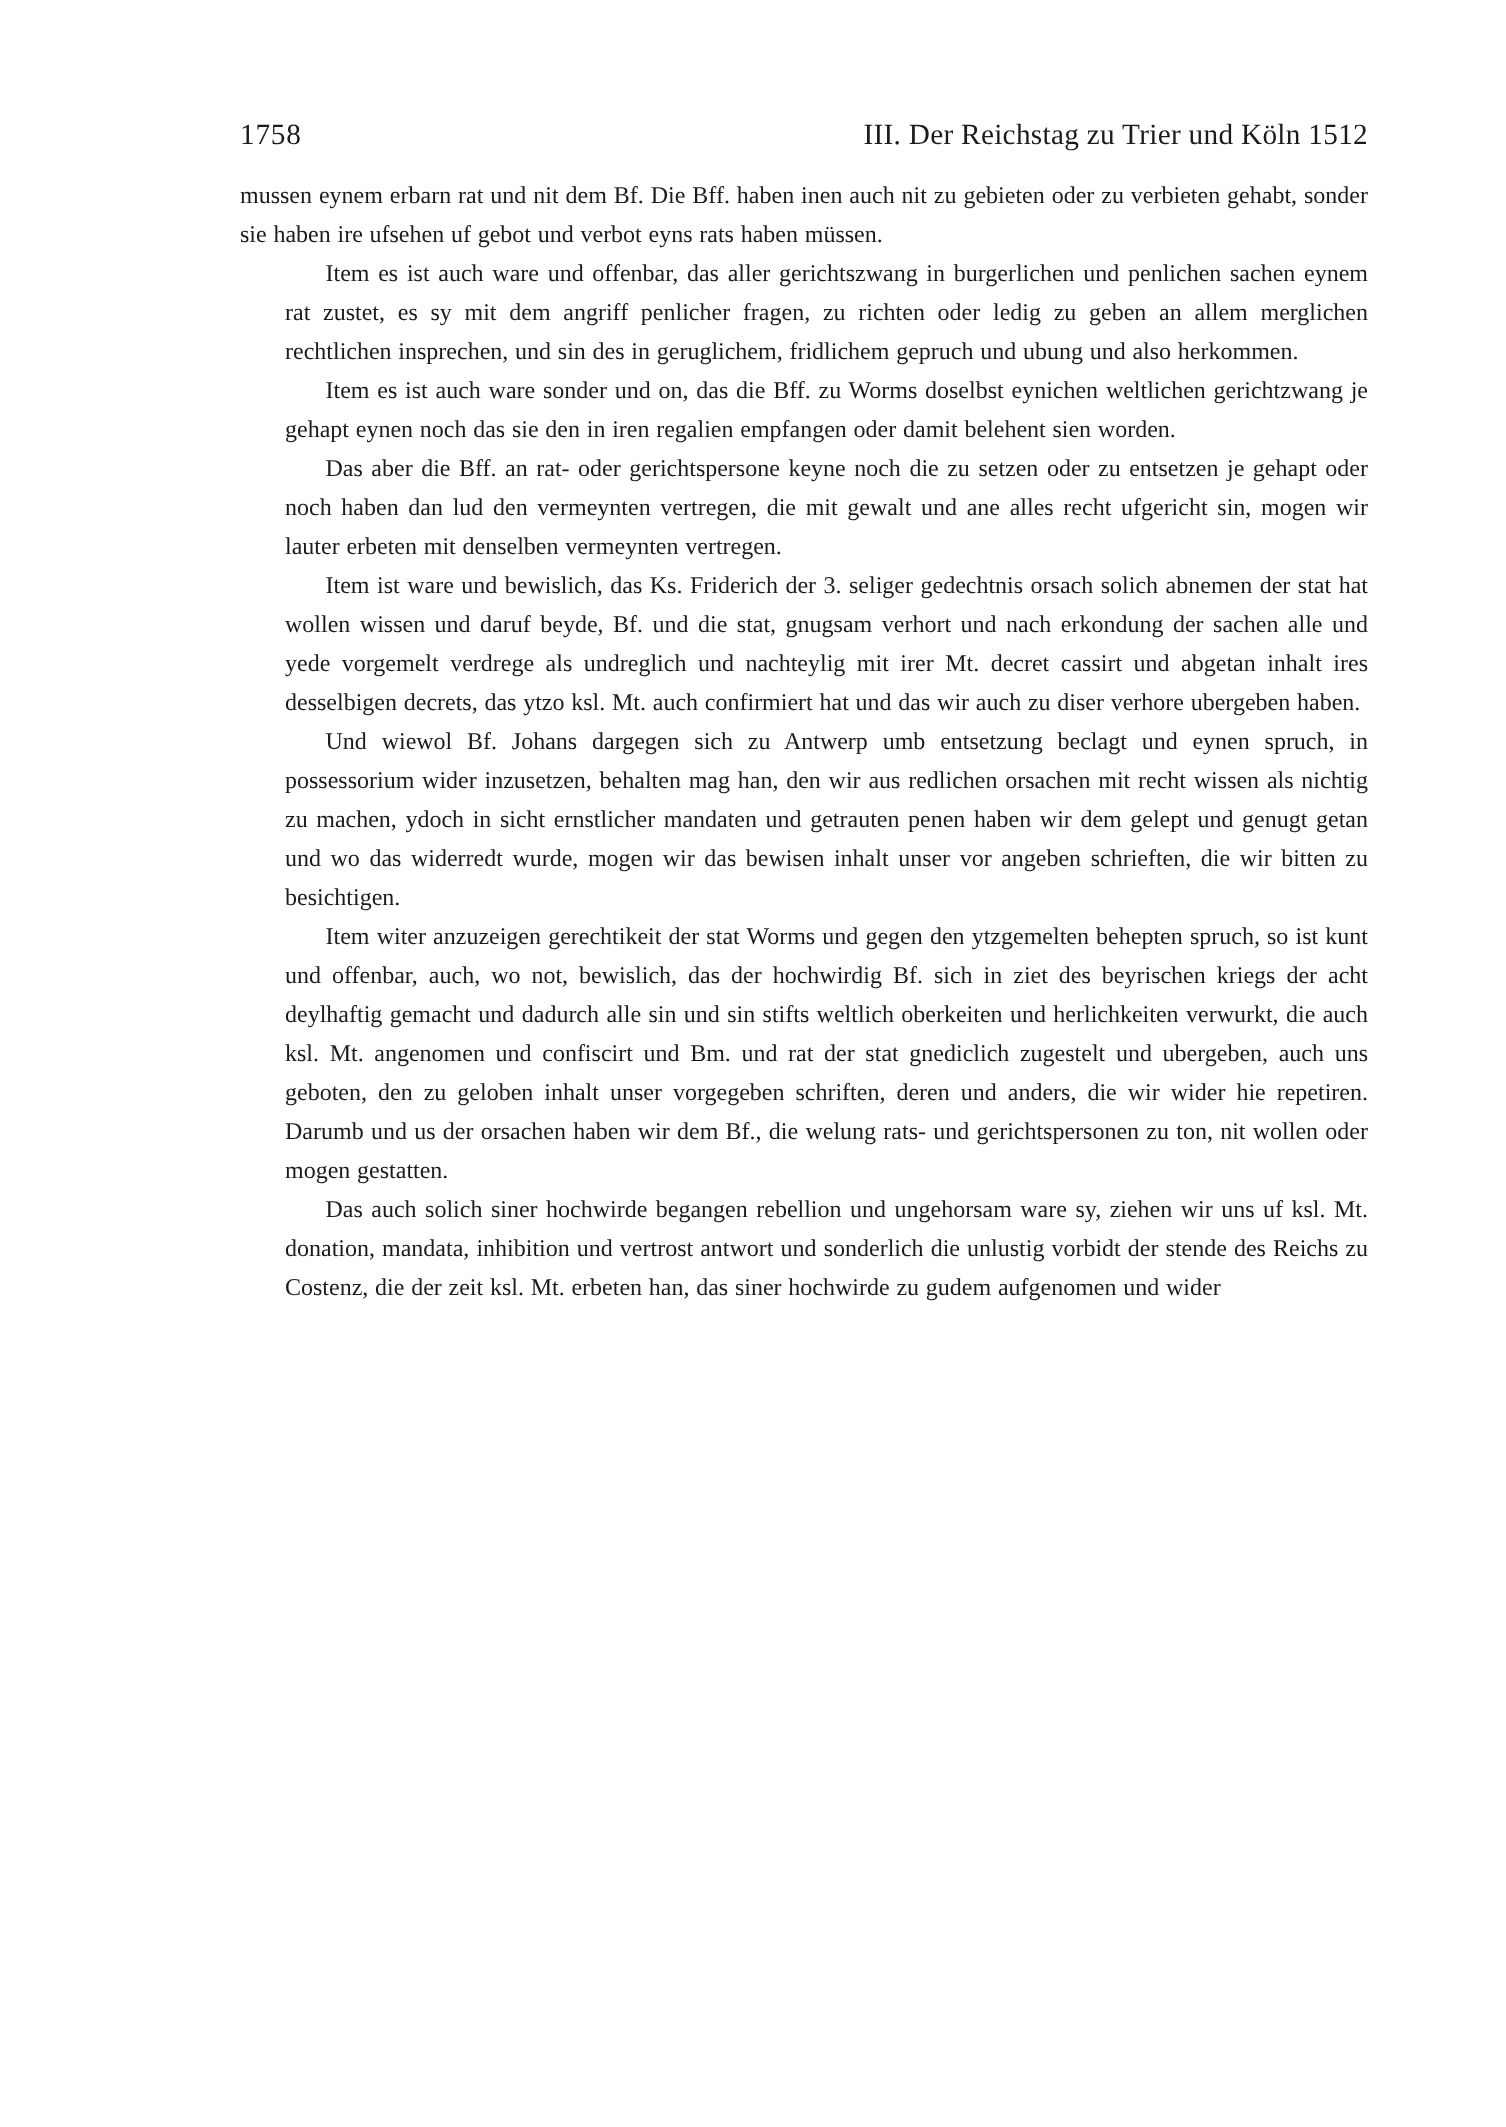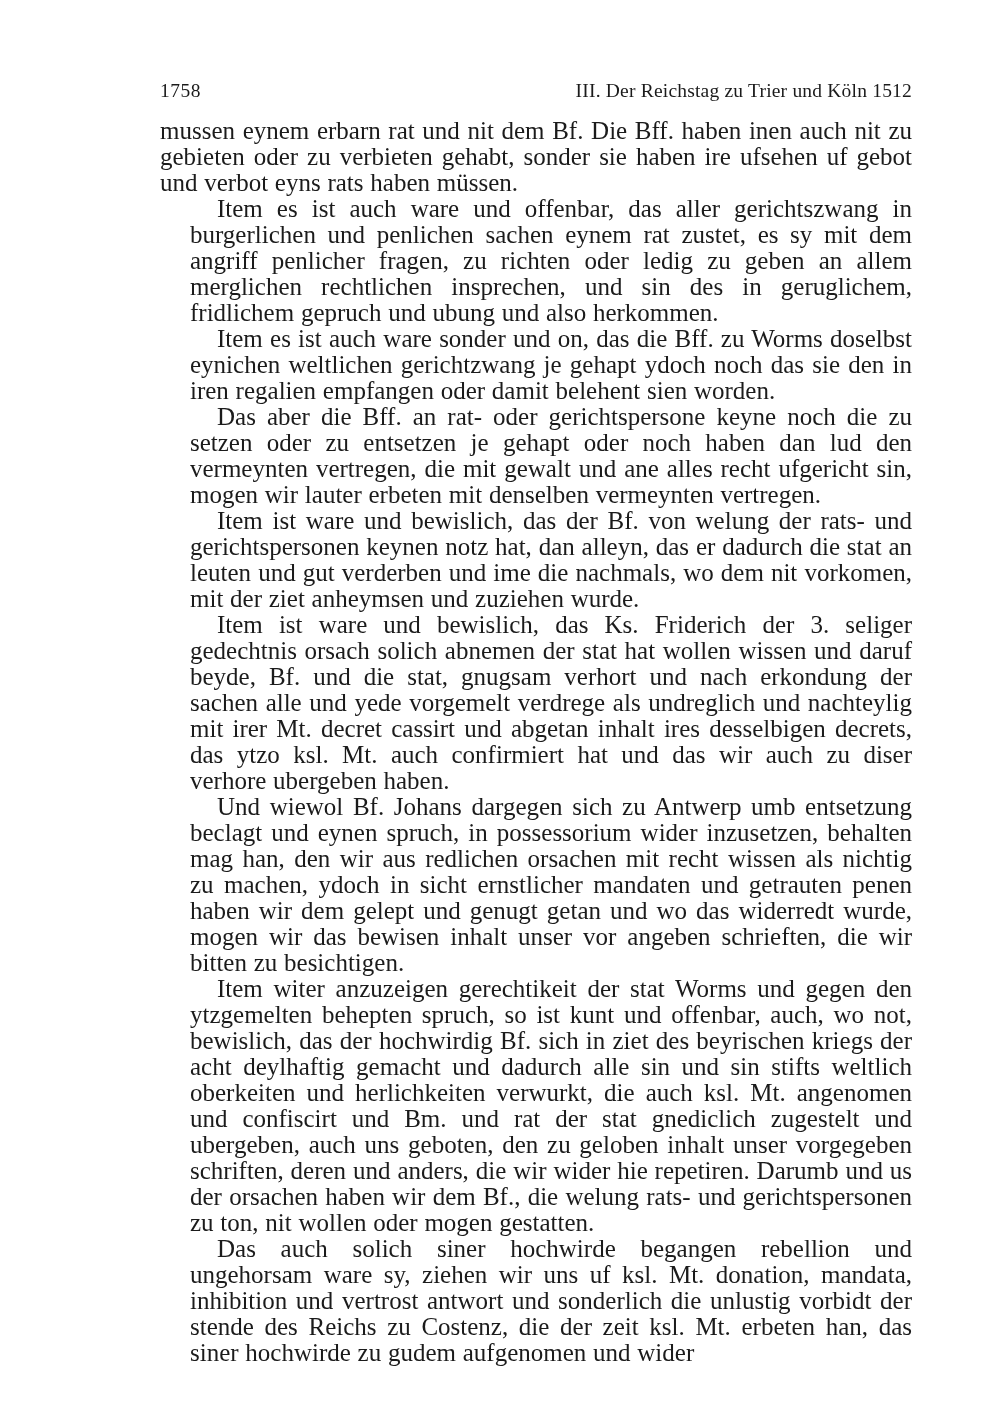--- a/index.html
+++ b/index.html
@@ -40,21 +40,21 @@
       top: 0;
       letter-spacing: 0.5px;
     }
     .running-title {
       display: block;
       text-align: right;
       letter-spacing: 0.2px;
     }
     .body-text p {
       margin: 0;
-      font-size: 25px;
+      font-size: 16px;
       line-height: 26px;
       text-align: justify;
       text-justify: inter-word;
       word-spacing: 0.5px;
     }
     .body-text p.indent {
       text-indent: 27px;
       margin-left: 30px;
     }
   </style>
@@ -65,23 +65,22 @@
   <div class="text-block">
 
     <div class="page-header">
       <span class="page-number">1758</span>
       <span class="running-title">III. Der Reichstag zu Trier und Köln 1512</span>
     </div>
 
     <div class="body-text">
       <p>mussen eynem erbarn rat und nit dem Bf. Die Bff. haben inen auch nit zu gebieten oder zu verbieten gehabt, sonder sie haben ire ufsehen uf gebot und verbot eyns rats haben müssen.</p>
       <p class="indent">Item es ist auch ware und offenbar, das aller gerichtszwang in burgerlichen und penlichen sachen eynem rat zustet, es sy mit dem angriff penlicher fragen, zu richten oder ledig zu geben an allem merglichen rechtlichen insprechen, und sin des in geruglichem, fridlichem gepruch und ubung und also herkommen.</p>
-      <p class="indent">Item es ist auch ware sonder und on, das die Bff. zu Worms doselbst eynichen weltlichen gerichtzwang je gehapt ydoch noch das sie den in iren regalien empfangen oder damit belehent sien worden.</p>
+      <p class="indent">Item es ist auch ware sonder und on, das die Bff. zu Worms doselbst eynichen weltlichen gerichtzwang je gehapt eynen noch das sie den in iren regalien empfangen oder damit belehent sien worden.</p>
       <p class="indent">Das aber die Bff. an rat- oder gerichtspersone keyne noch die zu setzen oder zu entsetzen je gehapt oder noch haben dan lud den vermeynten vertregen, die mit gewalt und ane alles recht ufgericht sin, mogen wir lauter erbeten mit denselben vermeynten vertregen.</p>
-      <p class="indent">Item ist ware und bewislich, das der Bf. von welung der rats- und gerichtspersonen keynen notz hat, dan alleyn, das er dadurch die stat an leuten und gut verderben und ime die nachmals, wo dem nit vorkomen, mit der ziet anheymsen und zuziehen wurde.</p>
       <p class="indent">Item ist ware und bewislich, das Ks. Friderich der 3. seliger gedechtnis orsach solich abnemen der stat hat wollen wissen und daruf beyde, Bf. und die stat, gnugsam verhort und nach erkondung der sachen alle und yede vorgemelt verdrege als undreglich und nachteylig mit irer Mt. decret cassirt und abgetan inhalt ires desselbigen decrets, das ytzo ksl. Mt. auch confirmiert hat und das wir auch zu diser verhore ubergeben haben.</p>
       <p class="indent">Und wiewol Bf. Johans dargegen sich zu Antwerp umb entsetzung beclagt und eynen spruch, in possessorium wider inzusetzen, behalten mag han, den wir aus redlichen orsachen mit recht wissen als nichtig zu machen, ydoch in sicht ernstlicher mandaten und getrauten penen haben wir dem gelept und genugt getan und wo das widerredt wurde, mogen wir das bewisen inhalt unser vor angeben schrieften, die wir bitten zu besichtigen.</p>
       <p class="indent">Item witer anzuzeigen gerechtikeit der stat Worms und gegen den ytzgemelten behepten spruch, so ist kunt und offenbar, auch, wo not, bewislich, das der hochwirdig Bf. sich in ziet des beyrischen kriegs der acht deylhaftig gemacht und dadurch alle sin und sin stifts weltlich oberkeiten und herlichkeiten verwurkt, die auch ksl. Mt. angenomen und confiscirt und Bm. und rat der stat gnediclich zugestelt und ubergeben, auch uns geboten, den zu geloben inhalt unser vorgegeben schriften, deren und anders, die wir wider hie repetiren. Darumb und us der orsachen haben wir dem Bf., die welung rats- und gerichtspersonen zu ton, nit wollen oder mogen gestatten.</p>
       <p class="indent">Das auch solich siner hochwirde begangen rebellion und ungehorsam ware sy, ziehen wir uns uf ksl. Mt. donation, mandata, inhibition und vertrost antwort und sonderlich die unlustig vorbidt der stende des Reichs zu Costenz, die der zeit ksl. Mt. erbeten han, das siner hochwirde zu gudem aufgenomen und wider</p>
     </div>
 
   </div>
 </div>
 
 </body></html>

